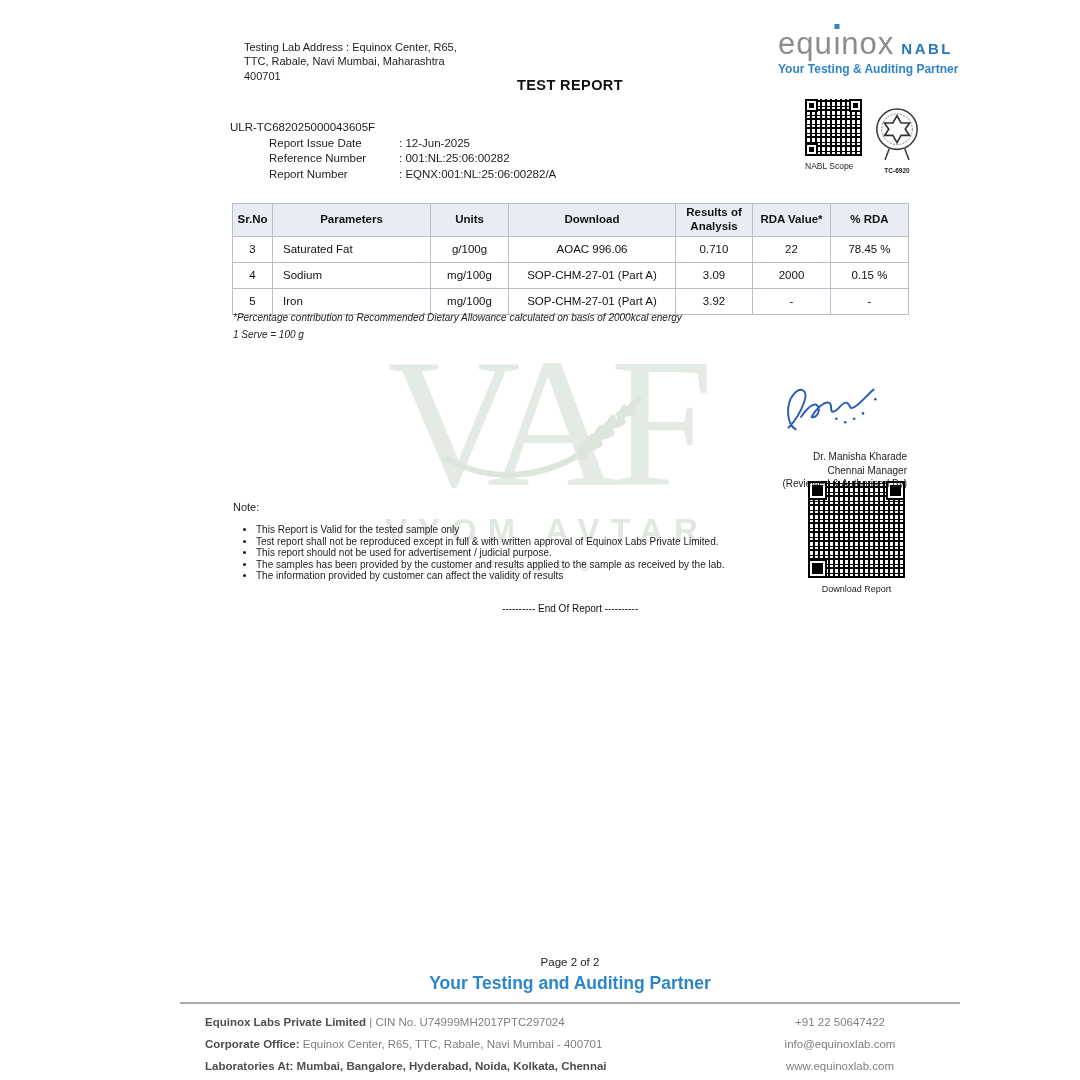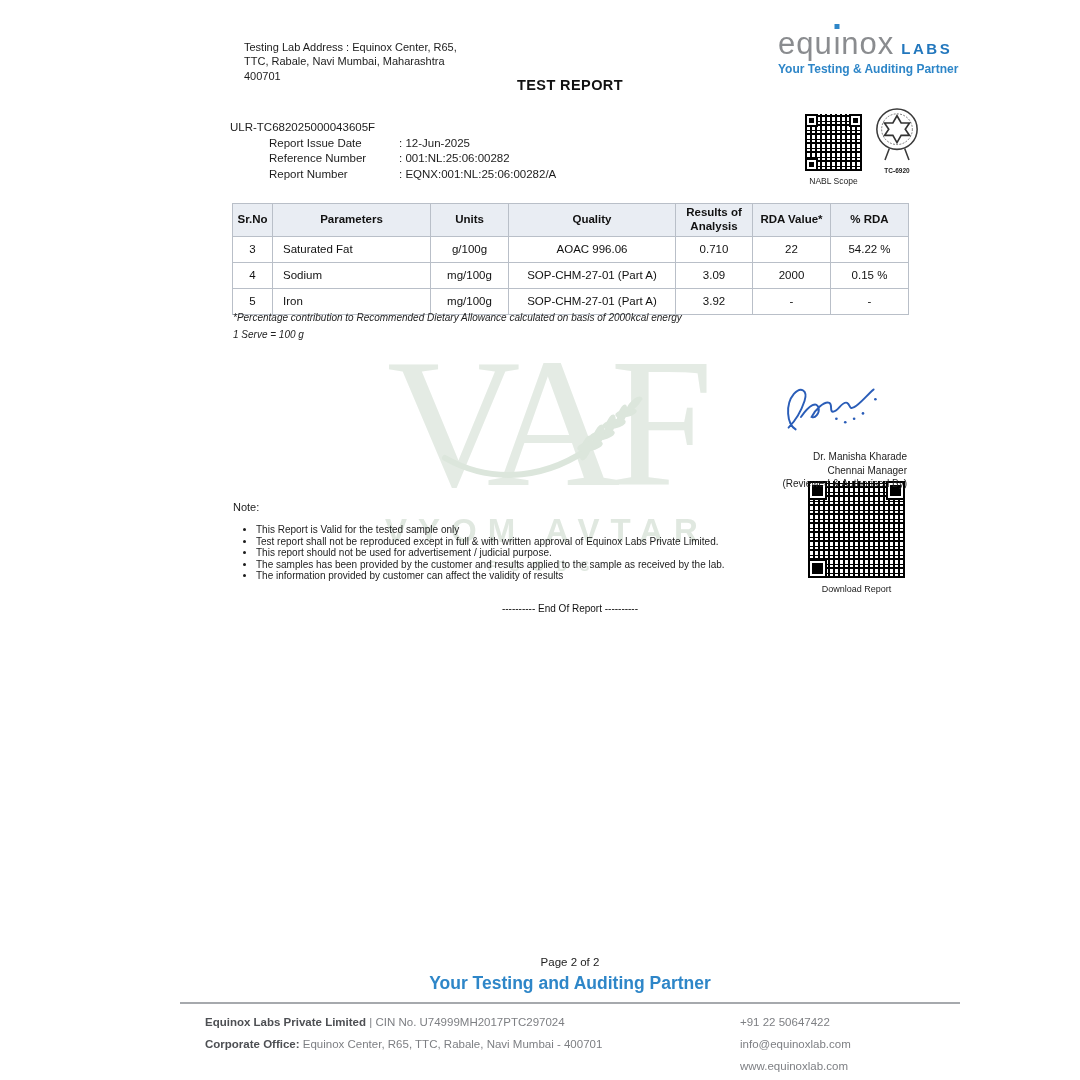--- a/index.html
+++ b/index.html
@@ -30,21 +30,21 @@
           repeating-linear-gradient(0deg,#000 0 2px,transparent 2px 4px,#000 4px 5px,transparent 5px 9px),
           repeating-linear-gradient(90deg,#000 0 2px,transparent 2px 5px,#000 5px 7px,transparent 7px 10px); }
   .finder { position:absolute; border:2px solid #000; background:#fff; }
   .finder::after { content:""; position:absolute; inset:2px; background:#000; }
   .qr-small { width:57px; height:57px; }
   .qr-small .finder { width:13px; height:13px; }
   .qr-big { width:97px; height:97px; }
   .qr-big .finder { width:19px; height:19px; }
   .f-tl { left:0; top:0; } .f-tr { right:0; top:0; } .f-bl { left:0; bottom:0; }
 
-  .nabl-block { position:absolute; left:805px; top:114px; width:57px; text-align:center; }
+  .nabl-block { position:absolute; left:805px; top:99px; width:57px; }
   .qr-caption { margin-top:5px; font-size:8.5px; color:#222; }
   .seal-block { position:absolute; left:872px; top:106px; width:50px; text-align:center; }
   .seal-caption { margin-top:1px; font-size:6.5px; font-weight:bold; color:#222; }
 
   .dl-block { position:absolute; left:808px; top:481px; width:97px; text-align:center; }
   .dl-caption { margin-top:6px; font-size:9px; color:#222; }
 
   
   .results-table { position:absolute; left:232px; top:203px; border-collapse:collapse; table-layout:fixed; width:676px; }
   .results-table th, .results-table td { border:1px solid #b9bfc8; font-size:11.5px; color:#111; text-align:center; padding:2px 3px; }
@@ -72,34 +72,34 @@
   .notes li { font-size:10px; line-height:11.6px; color:#1c1c1c; }
 
   .end-report { position:absolute; left:180px; top:603px; width:780px; text-align:center; font-size:10px; color:#111; z-index:1; }
 
   
   .page-num { position:absolute; left:180px; top:956px; width:780px; text-align:center; font-size:11.5px; color:#222; }
   .big-tagline { position:absolute; left:180px; top:973px; width:780px; text-align:center; font-size:17.5px; font-weight:bold; color:#2e86c8; }
   .footer-divider { position:absolute; left:180px; top:1002px; width:780px; height:2px; background:#a6a9ad; }
   .footer-left { position:absolute; left:205px; top:1011px; font-size:11.5px; line-height:22px; color:#7d7f83; }
   .footer-left b { color:#4d4f53; }
-  .footer-right { position:absolute; left:740px; top:1011px; width:200px; text-align:left; font-size:11.5px; line-height:22px; color:#7d7f83; }
+  .footer-right { position:absolute; left:740px; top:1011px; width:200px; text-align:center; font-size:11.5px; line-height:22px; color:#7d7f83; }
 </style>
 </head>
 <body>
 
 <div class="page">
 
   <div class="lab-address">Testing Lab Address : Equinox Center, R65,
 TTC, Rabale, Navi Mumbai, Maharashtra
 400701</div>
   <div class="report-title">TEST REPORT</div>
 
   <div class="logo">
-    <div class="brand-line"><span class="brand-gray">equ</span><span class="brand-i"><span class="dot"></span><span>ı</span></span><span class="brand-gray">nox</span><span class="brand-labs">LABS</span></div>
+    <div class="brand-line"><span class="brand-gray">equ</span><span class="brand-i"><span class="dot"></span><span>ı</span></span><span class="brand-gray">nox</span><span class="brand-labs">NABL</span></div>
     <div class="logo-tagline">Your Testing &amp; Auditing Partner</div>
   </div>
 
   <div class="report-info">
     <div>ULR-TC682025000043605F</div>
     <div class="info-row">
       <span class="info-label">Report Issue Date</span>
       <span>: 12-Jun-2025</span>
     </div>
     <div class="info-row">
@@ -160,35 +160,35 @@
         <col style="width:167px">
       <col style="width:77px">
         <col style="width:78px">
         <col style="width:78px">
     </colgroup>
     <thead>
       <tr>
         <th>Sr.No</th>
         <th>Parameters</th>
         <th>Units</th>
-        <th>Quality</th>
+        <th>Download</th>
         <th>Results of Analysis</th>
         <th>RDA Value*</th>
         <th>% RDA</th>
       </tr>
     </thead>
     <tbody>
       <tr>
         <td>3</td>
         <td class="param">Saturated Fat</td>
         <td>g/100g</td>
         <td>AOAC 996.06</td>
         <td>0.710</td>
         <td>22</td>
-        <td>54.22 %</td>
+        <td>78.45 %</td>
       </tr>
       <tr>
         <td>4</td>
         <td class="param">Sodium</td>
         <td>mg/100g</td>
         <td>SOP-CHM-27-01 (Part A)</td>
         <td>3.09</td>
         <td>2000</td>
         <td>0.15 %</td>
       </tr>
@@ -247,20 +247,21 @@
 
   <div class="end-report">----------  End Of Report  ----------</div>
 
   <div class="page-num">Page 2 of 2</div>
   <div class="big-tagline">Your Testing and Auditing Partner</div>
   <div class="footer-divider"></div>
 
   <div class="footer-left">
     <div><b>Equinox Labs Private Limited</b><span> | CIN No. U74999MH2017PTC297024</span></div>
     <div><b>Corporate Office:</b><span> Equinox Center, R65, TTC, Rabale, Navi Mumbai - 400701</span></div>
+    <div><b>Laboratories At:</b><b> Mumbai, Bangalore, Hyderabad, Noida, Kolkata, Chennai</b></div>
   </div>
 
   <div class="footer-right">
     <div>+91 22 50647422</div>
     <div>info@equinoxlab.com</div>
     <div>www.equinoxlab.com</div>
   </div>
 
 </div>
 

